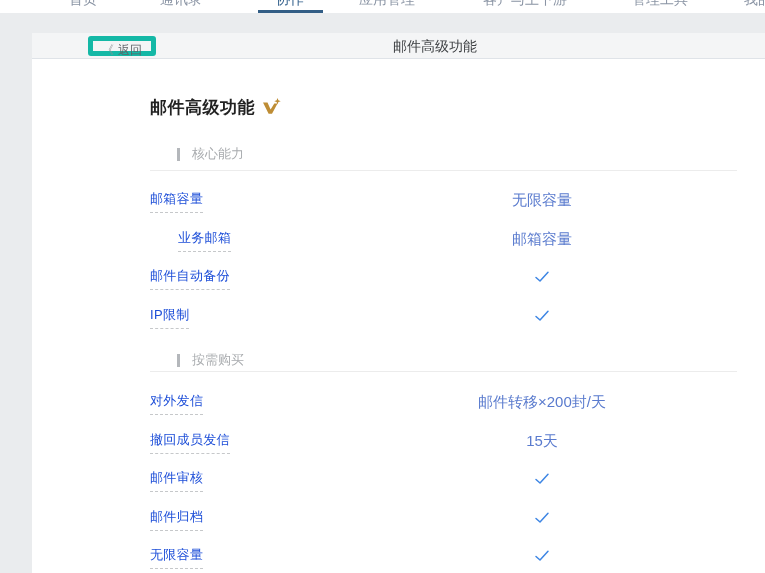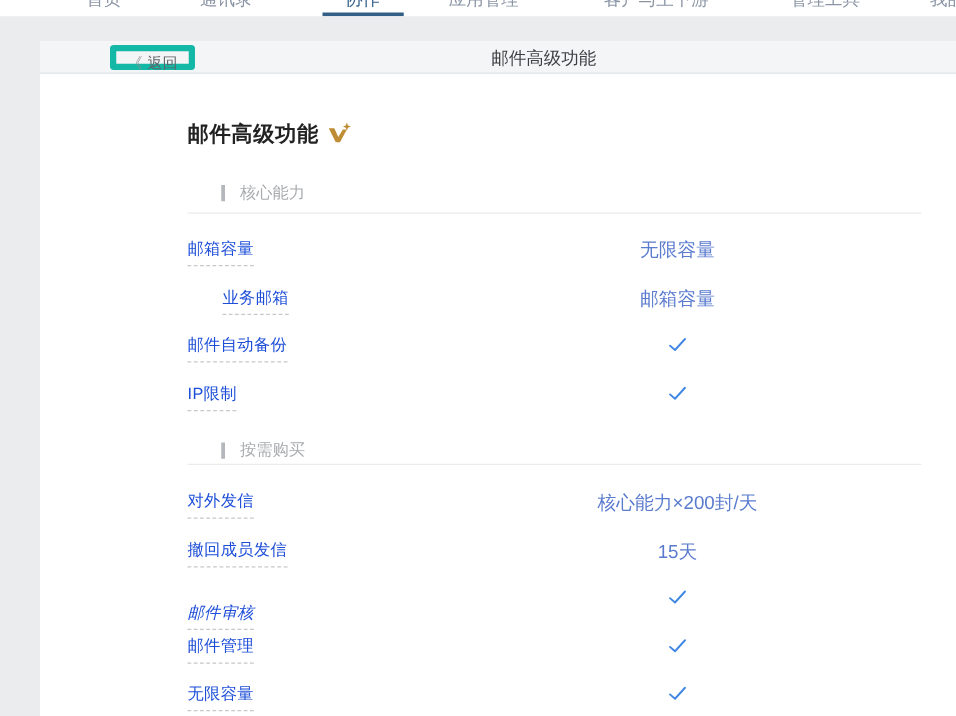--- a/index.html
+++ b/index.html
@@ -87,28 +87,28 @@
       <div class="row-label" style="top: 272.5px;">IP限制</div>
       <div class="row-check" style="top: 274.5px;"><svg width="15" height="12" viewBox="0 0 15 12">
           <path d="M1.5 6.5 L5.5 10 L13.5 1.2" fill="none" stroke="#3e86e4" stroke-width="1.5" stroke-linecap="round" stroke-linejoin="round"></path>
         </svg></div>
       <div class="section-header" style="top: 318px;">
         <span class="section-bar"></span>
         <span>按需购买</span>
       </div>
       <div class="divider" style="top: 338px;"></div>
       <div class="row-label" style="top: 359px;">对外发信</div>
-      <div class="row-value" style="top: 360px;">核心能力×200封/天</div>
+      <div class="row-value" style="top: 360px;">邮件转移×200封/天</div>
       <div class="row-label" style="top: 397.5px;">撤回成员发信</div>
       <div class="row-value" style="top: 398.5px;">15天</div>
-      <div class="row-label" style="top: 448px; font-style: italic;">邮件审核</div>
+      <div class="row-label" style="top: 436px;">邮件审核</div>
       <div class="row-check" style="top: 438px;"><svg width="15" height="12" viewBox="0 0 15 12">
           <path d="M1.5 6.5 L5.5 10 L13.5 1.2" fill="none" stroke="#3e86e4" stroke-width="1.5" stroke-linecap="round" stroke-linejoin="round"></path>
         </svg></div>
-      <div class="row-label" style="top: 474.5px;">邮件管理</div>
+      <div class="row-label" style="top: 474.5px;">邮件归档</div>
       <div class="row-check" style="top: 476.5px;"><svg width="15" height="12" viewBox="0 0 15 12">
           <path d="M1.5 6.5 L5.5 10 L13.5 1.2" fill="none" stroke="#3e86e4" stroke-width="1.5" stroke-linecap="round" stroke-linejoin="round"></path>
         </svg></div>
       <div class="row-label" style="top: 513px;">无限容量</div>
       <div class="row-check" style="top: 515px;"><svg width="15" height="12" viewBox="0 0 15 12">
           <path d="M1.5 6.5 L5.5 10 L13.5 1.2" fill="none" stroke="#3e86e4" stroke-width="1.5" stroke-linecap="round" stroke-linejoin="round"></path>
         </svg></div>
     </div>
 </div>
 

